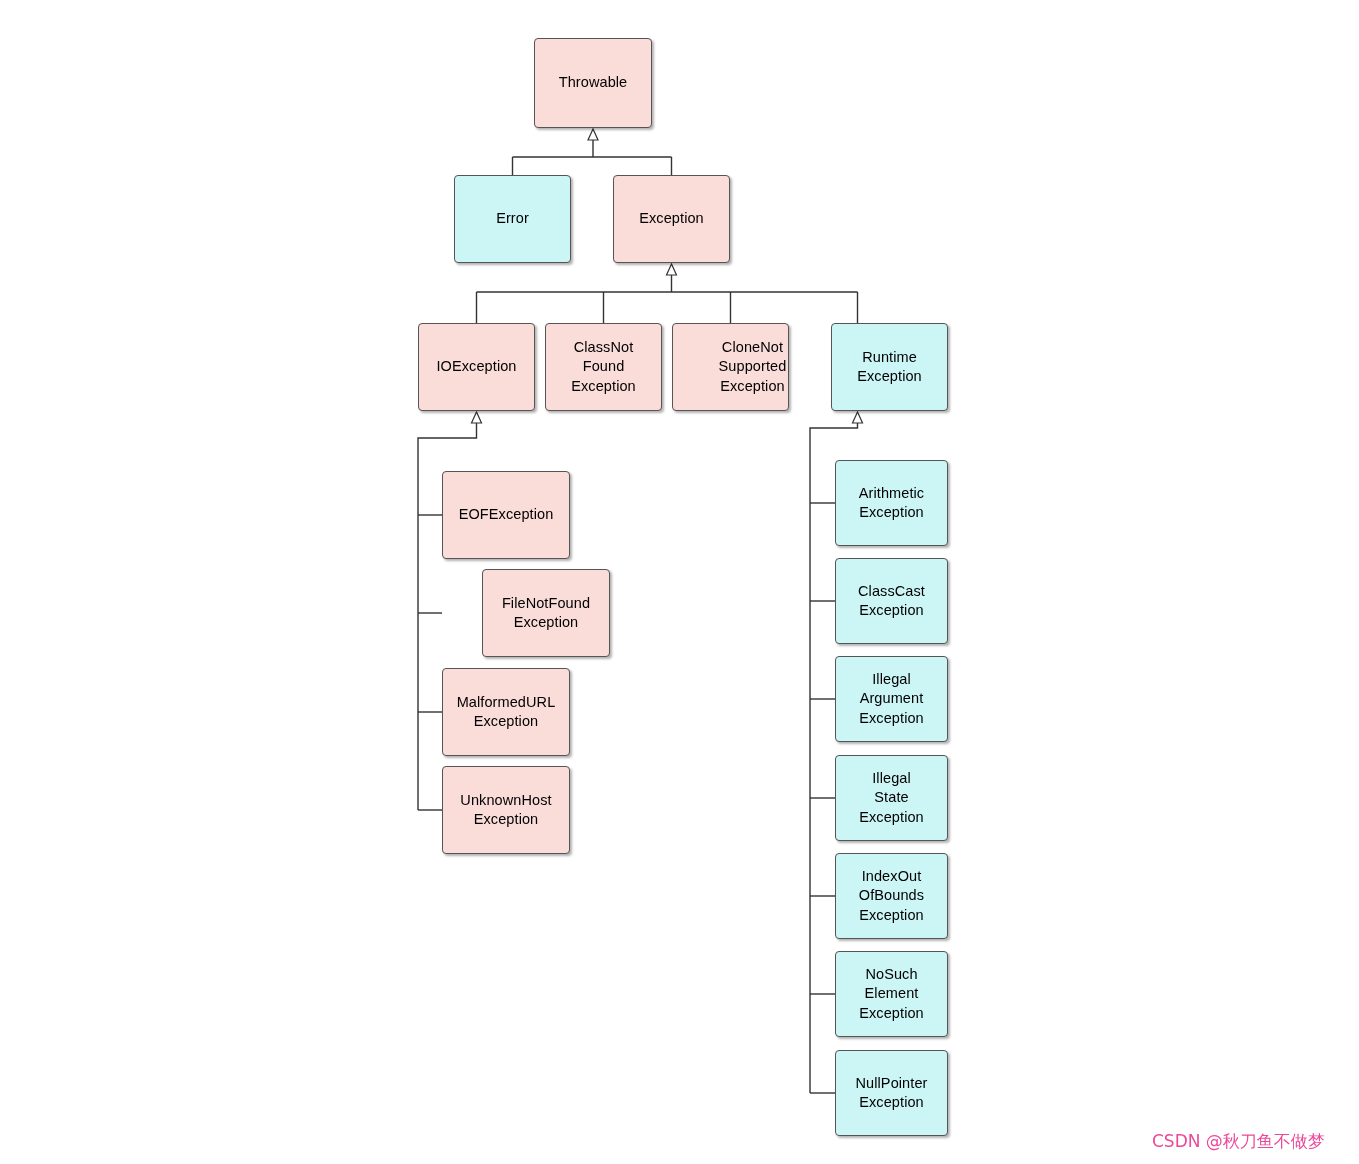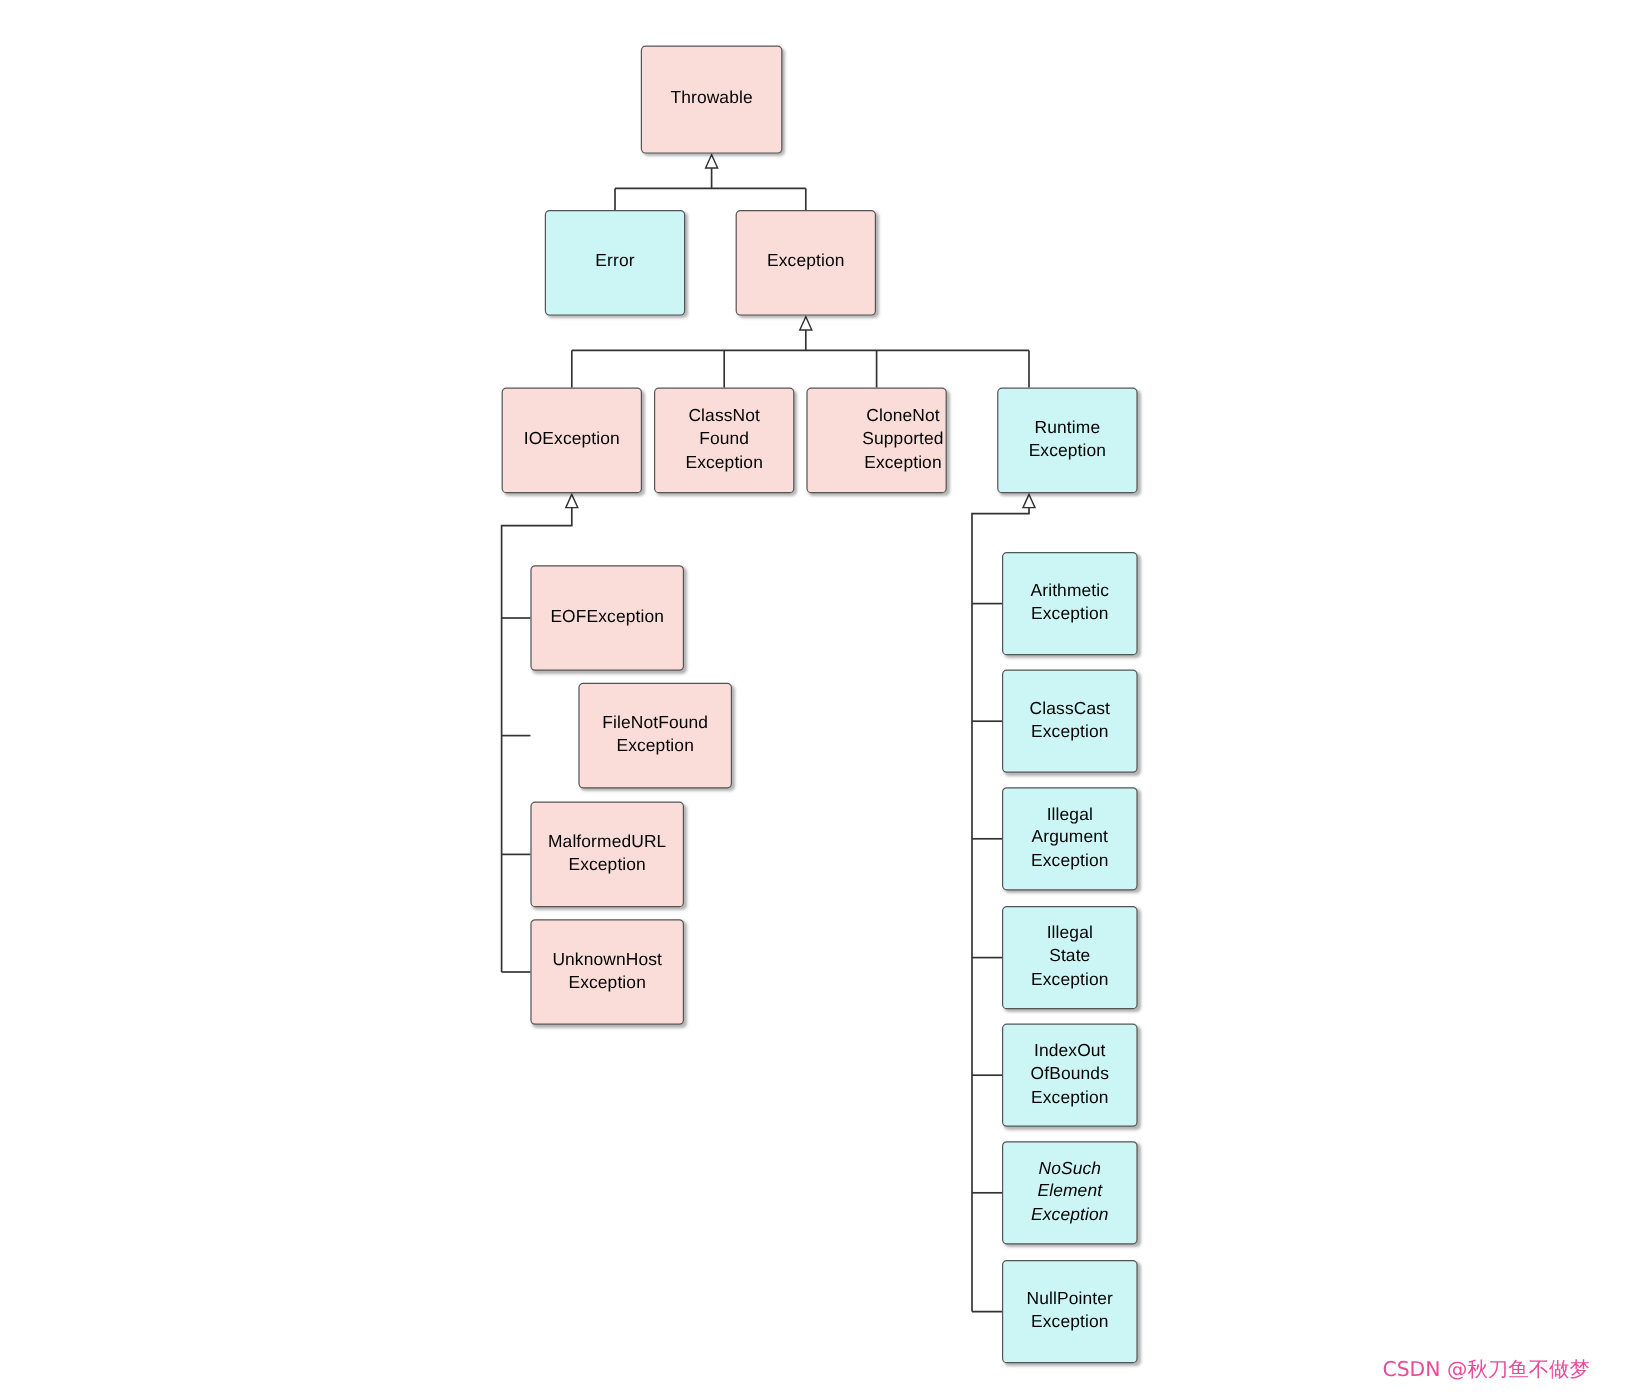--- a/index.html
+++ b/index.html
@@ -123,21 +123,21 @@
 Exception</span></div>
       <div class="node cyan" style="left: 835px; top: 656px; width: 113px; height: 86px;"><span>Illegal
 Argument
 Exception</span></div>
       <div class="node cyan" style="left: 835px; top: 755px; width: 113px; height: 86px;"><span>Illegal
 State
 Exception</span></div>
       <div class="node cyan" style="left: 835px; top: 853px; width: 113px; height: 86px;"><span>IndexOut
 OfBounds
 Exception</span></div>
-      <div class="node cyan" style="left: 835px; top: 951px; width: 113px; height: 86px; font-style: italic;"><span>NoSuch
+      <div class="node cyan" style="left: 835px; top: 951px; width: 113px; height: 86px;"><span>NoSuch
 Element
 Exception</span></div>
       <div class="node cyan" style="left: 835px; top: 1050px; width: 113px; height: 86px;"><span>NullPointer
 Exception</span></div>
     </div>
 
   <div class="watermark" style="left: 1152px; top: 1130px; color: #ec4899;">CSDN @秋刀鱼不做梦</div>
 
 </div>
 

